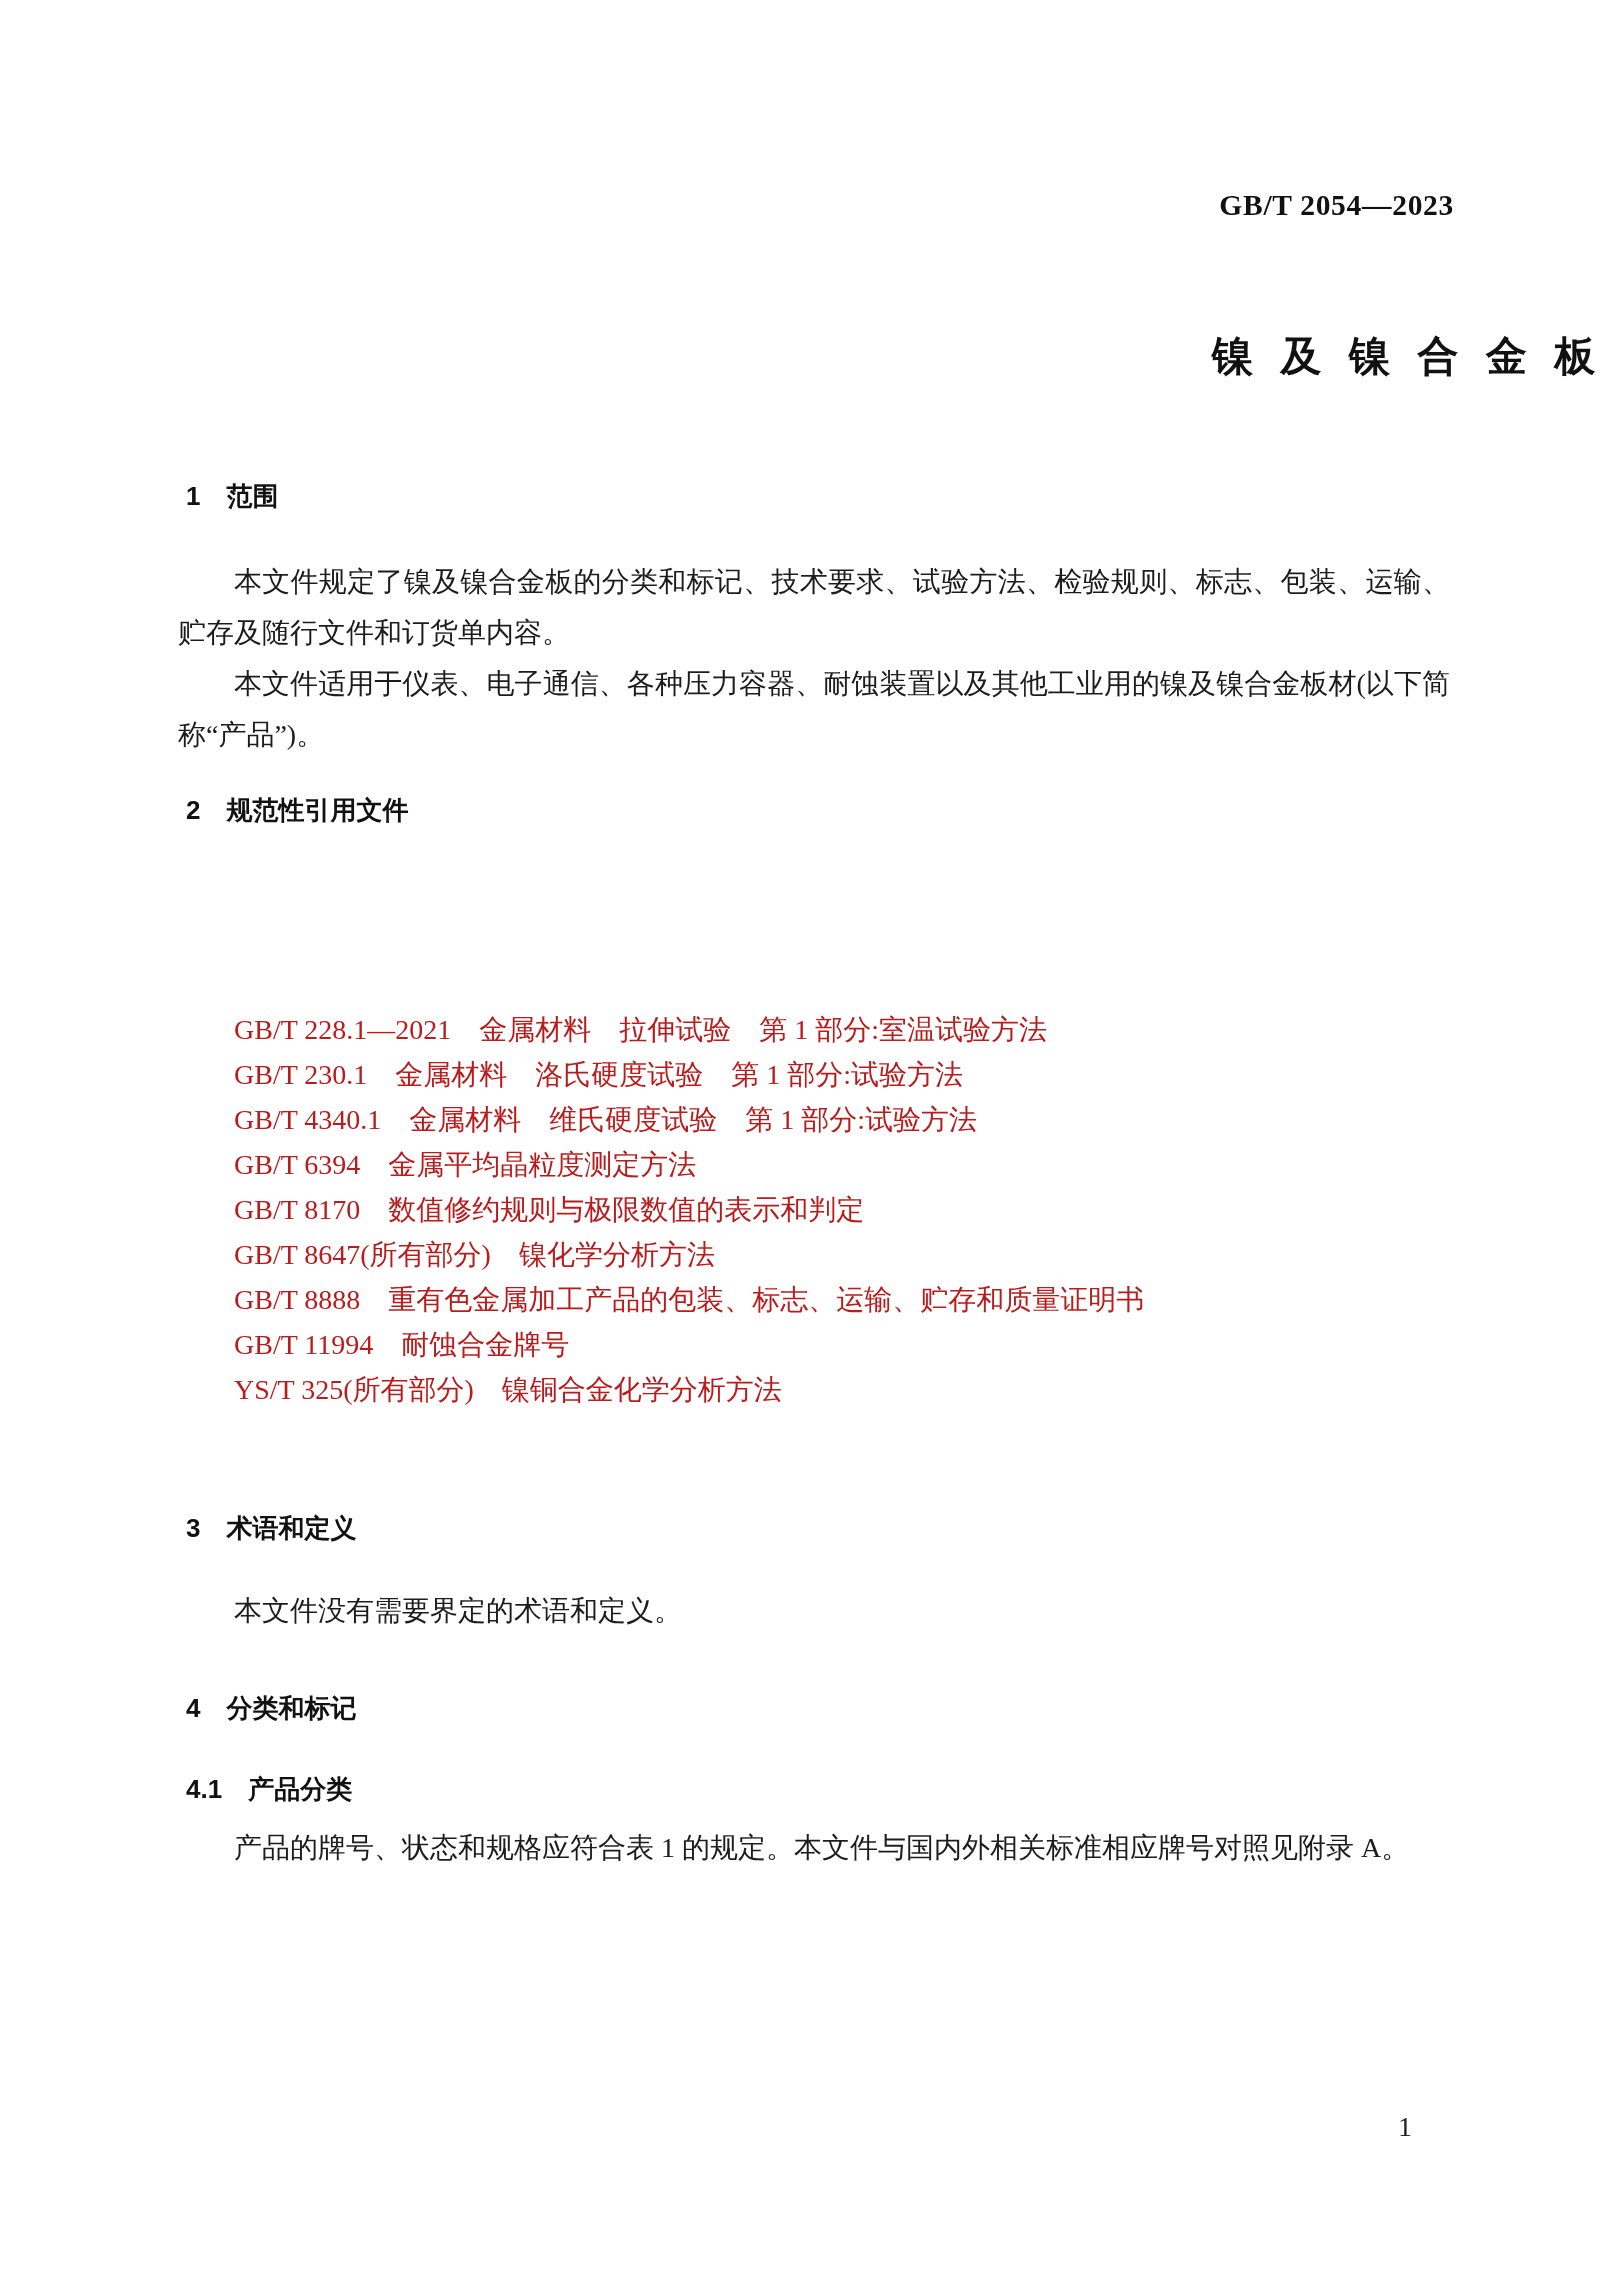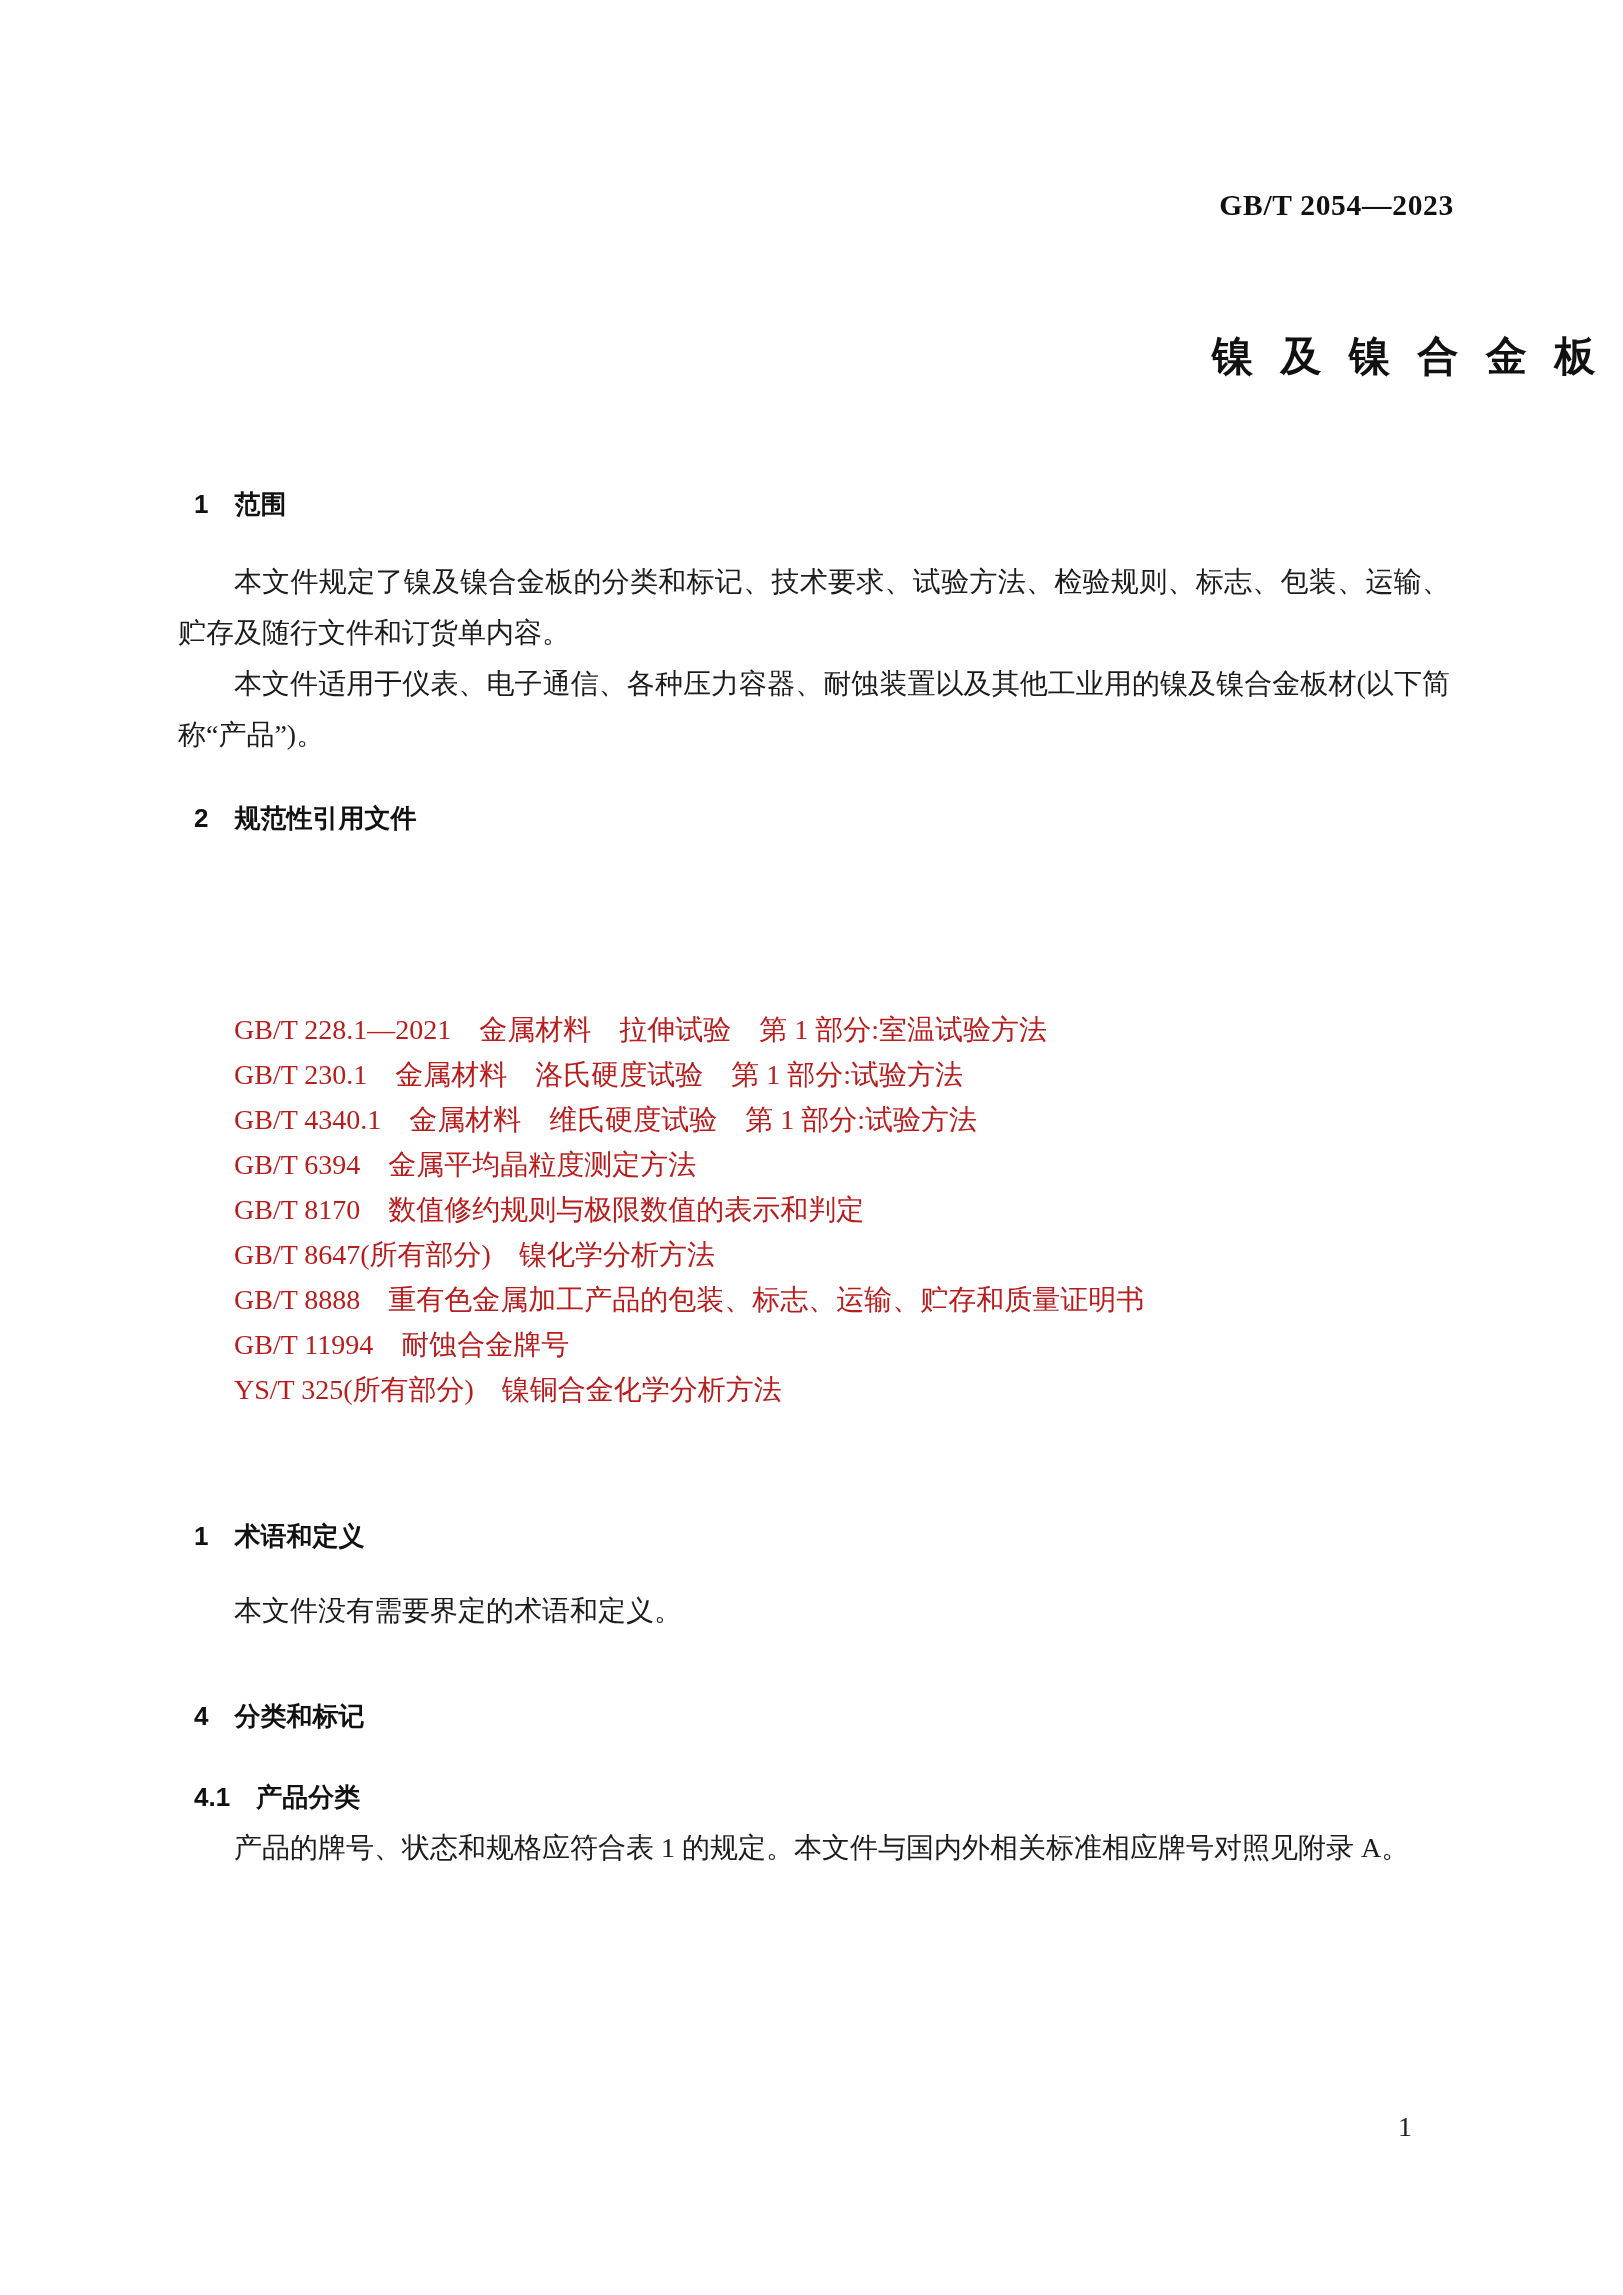--- a/index.html
+++ b/index.html
@@ -38,21 +38,21 @@
     font-weight: bold;
     font-size: 41px;
     line-height: 1;
     letter-spacing: 27.5px;
     text-indent: 13.7px;
     color: #111111;
   }
   .sec-heading {
     position: absolute;
     left: 178px;
-    margin: 16px;
+    margin: 8px;
     font-family: "Liberation Sans", "DejaVu Sans", sans-serif;
     font-weight: bold;
     font-size: 26px;
     line-height: 1;
     color: #111111;
     white-space: pre;
   }
   .body-block {
     position: absolute;
     left: 178px;
@@ -122,21 +122,21 @@
     <p>GB/T 230.1　金属材料　洛氏硬度试验　第 1 部分:试验方法</p>
     <p>GB/T 4340.1　金属材料　维氏硬度试验　第 1 部分:试验方法</p>
     <p>GB/T 6394　金属平均晶粒度测定方法</p>
     <p>GB/T 8170　数值修约规则与极限数值的表示和判定</p>
     <p>GB/T 8647(所有部分)　镍化学分析方法</p>
     <p>GB/T 8888　重有色金属加工产品的包装、标志、运输、贮存和质量证明书</p>
     <p>GB/T 11994　耐蚀合金牌号</p>
     <p>YS/T 325(所有部分)　镍铜合金化学分析方法</p>
   </div>
 
-  <h2 class="sec-heading" id="sec3-heading">1　术语和定义</h2>
+  <h2 class="sec-heading" id="sec3-heading">3　术语和定义</h2>
 
   <div class="body-block" id="sec3-body">
     <p>本文件没有需要界定的术语和定义。</p>
   </div>
 
   <h2 class="sec-heading" id="sec4-heading">4　分类和标记</h2>
 
   <h3 class="sec-heading" id="sec41-heading">4.1　产品分类</h3>
 
   <div class="body-block" id="sec4-body">

